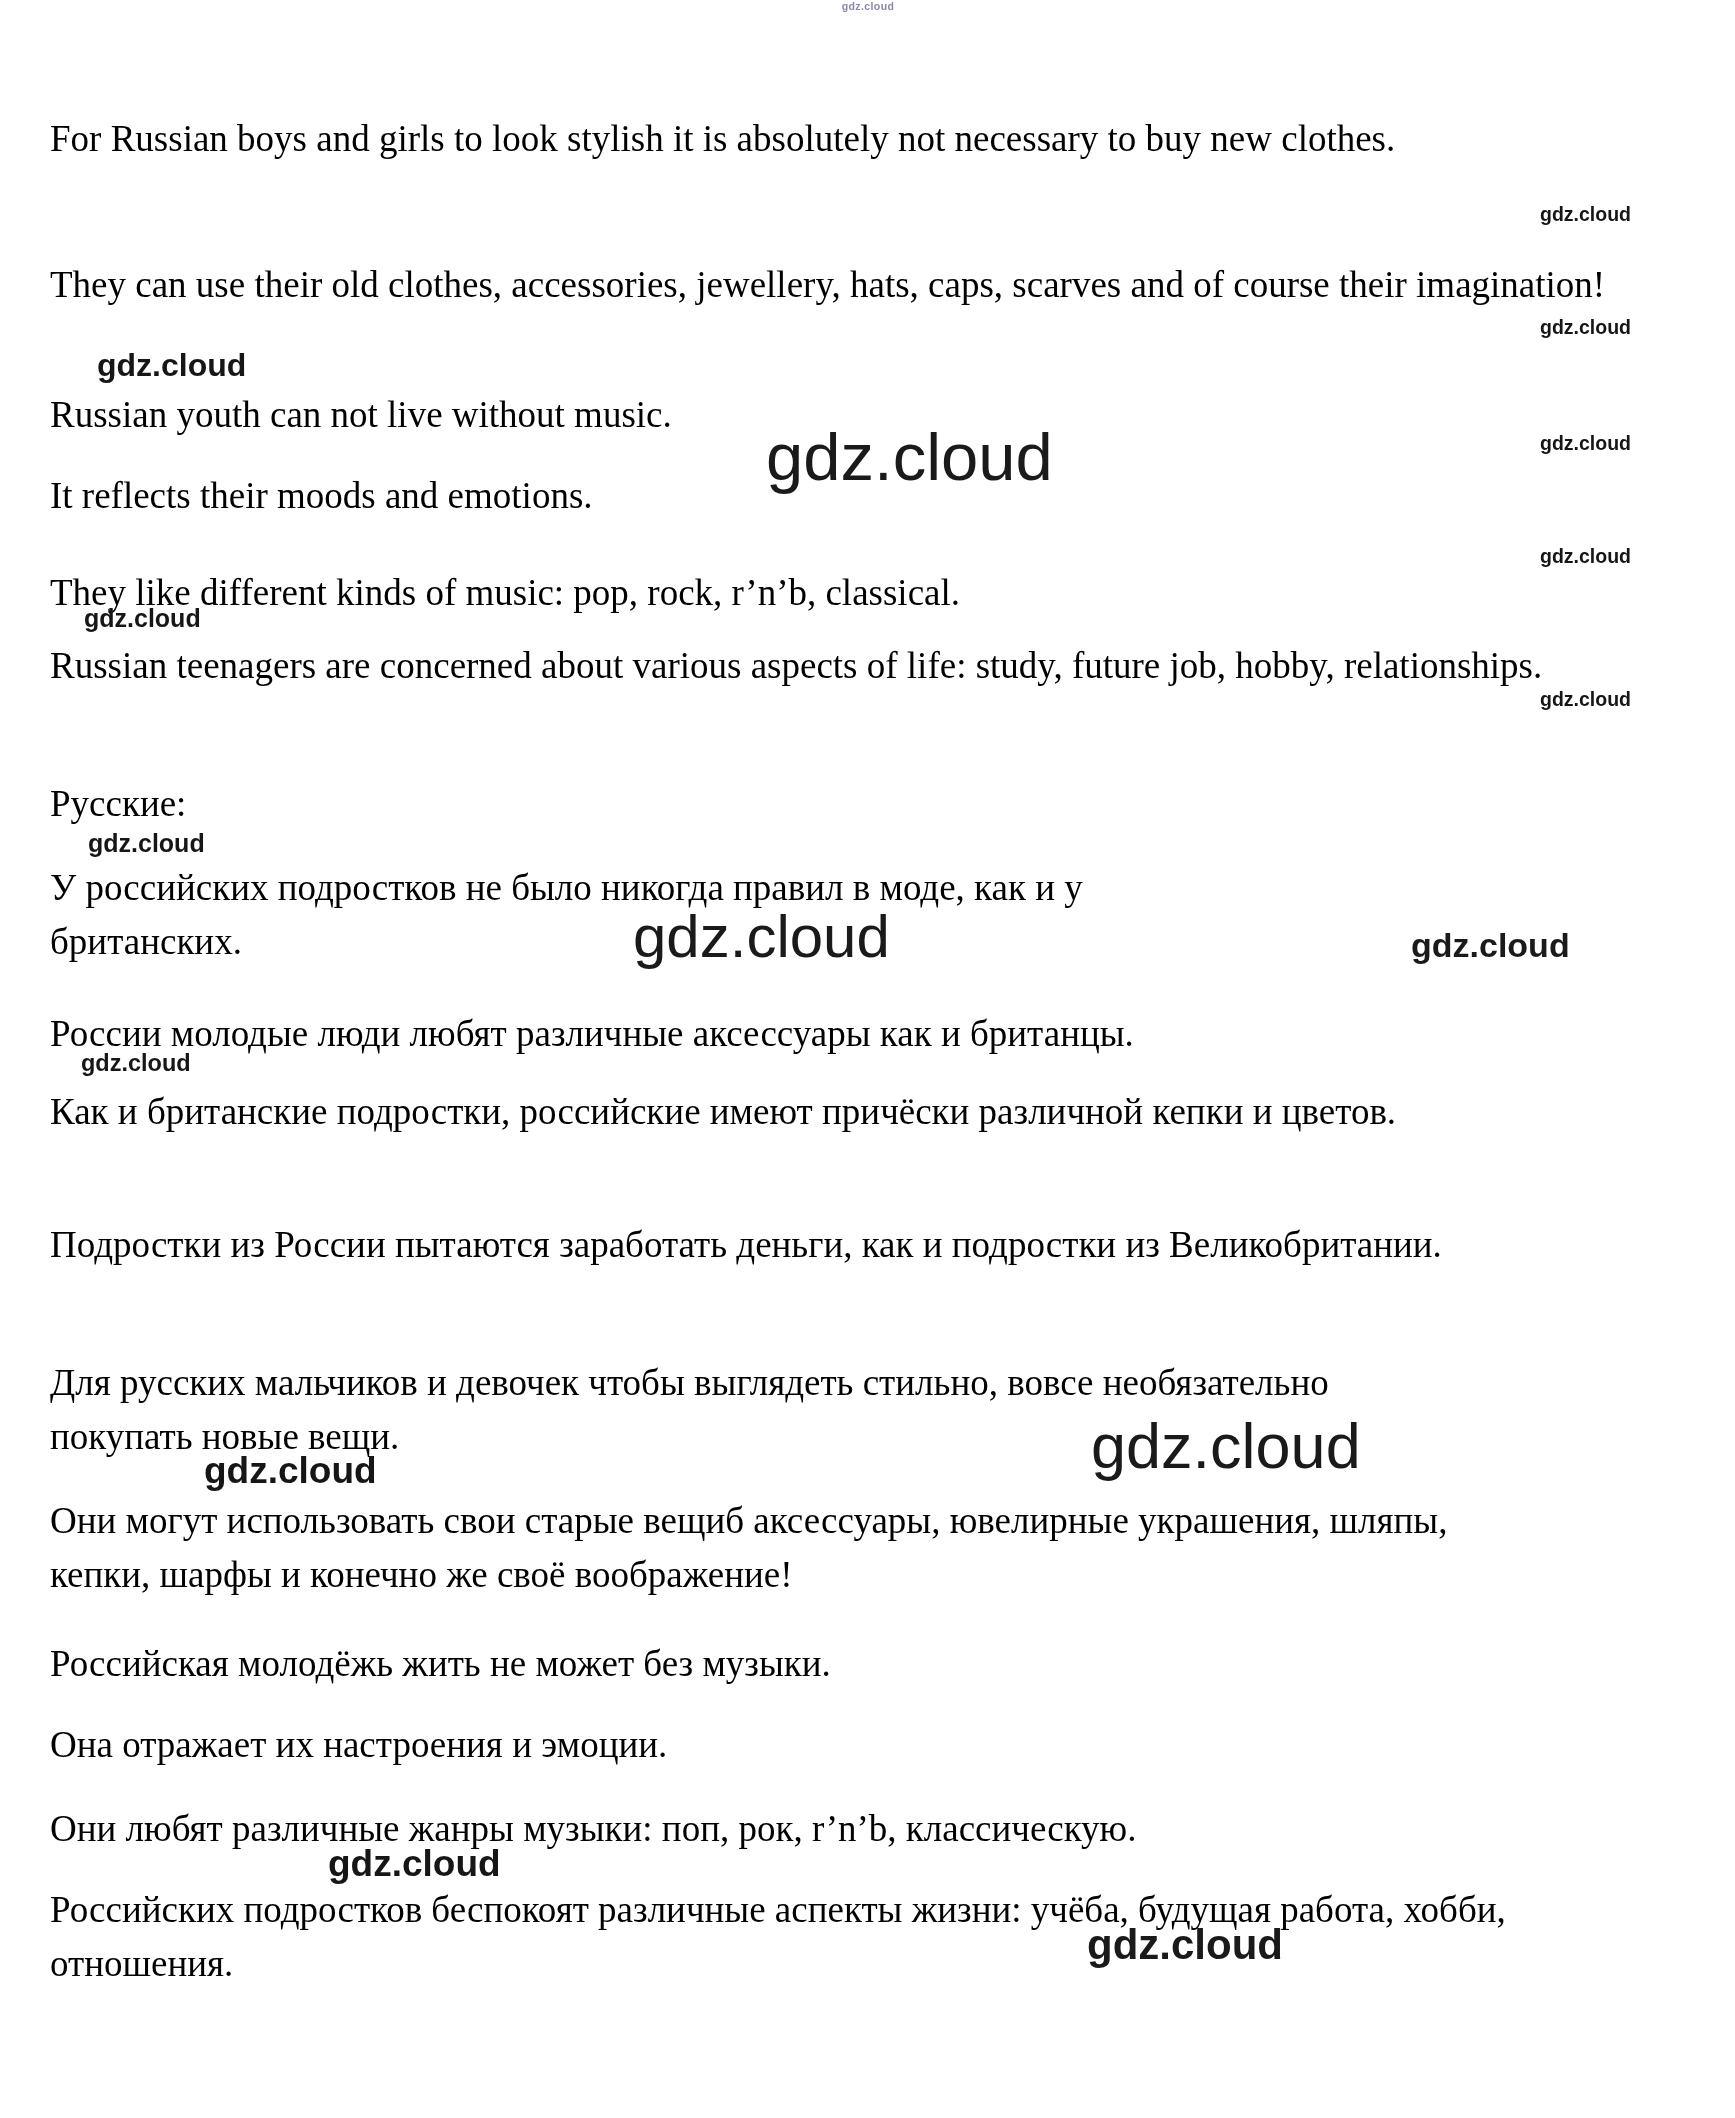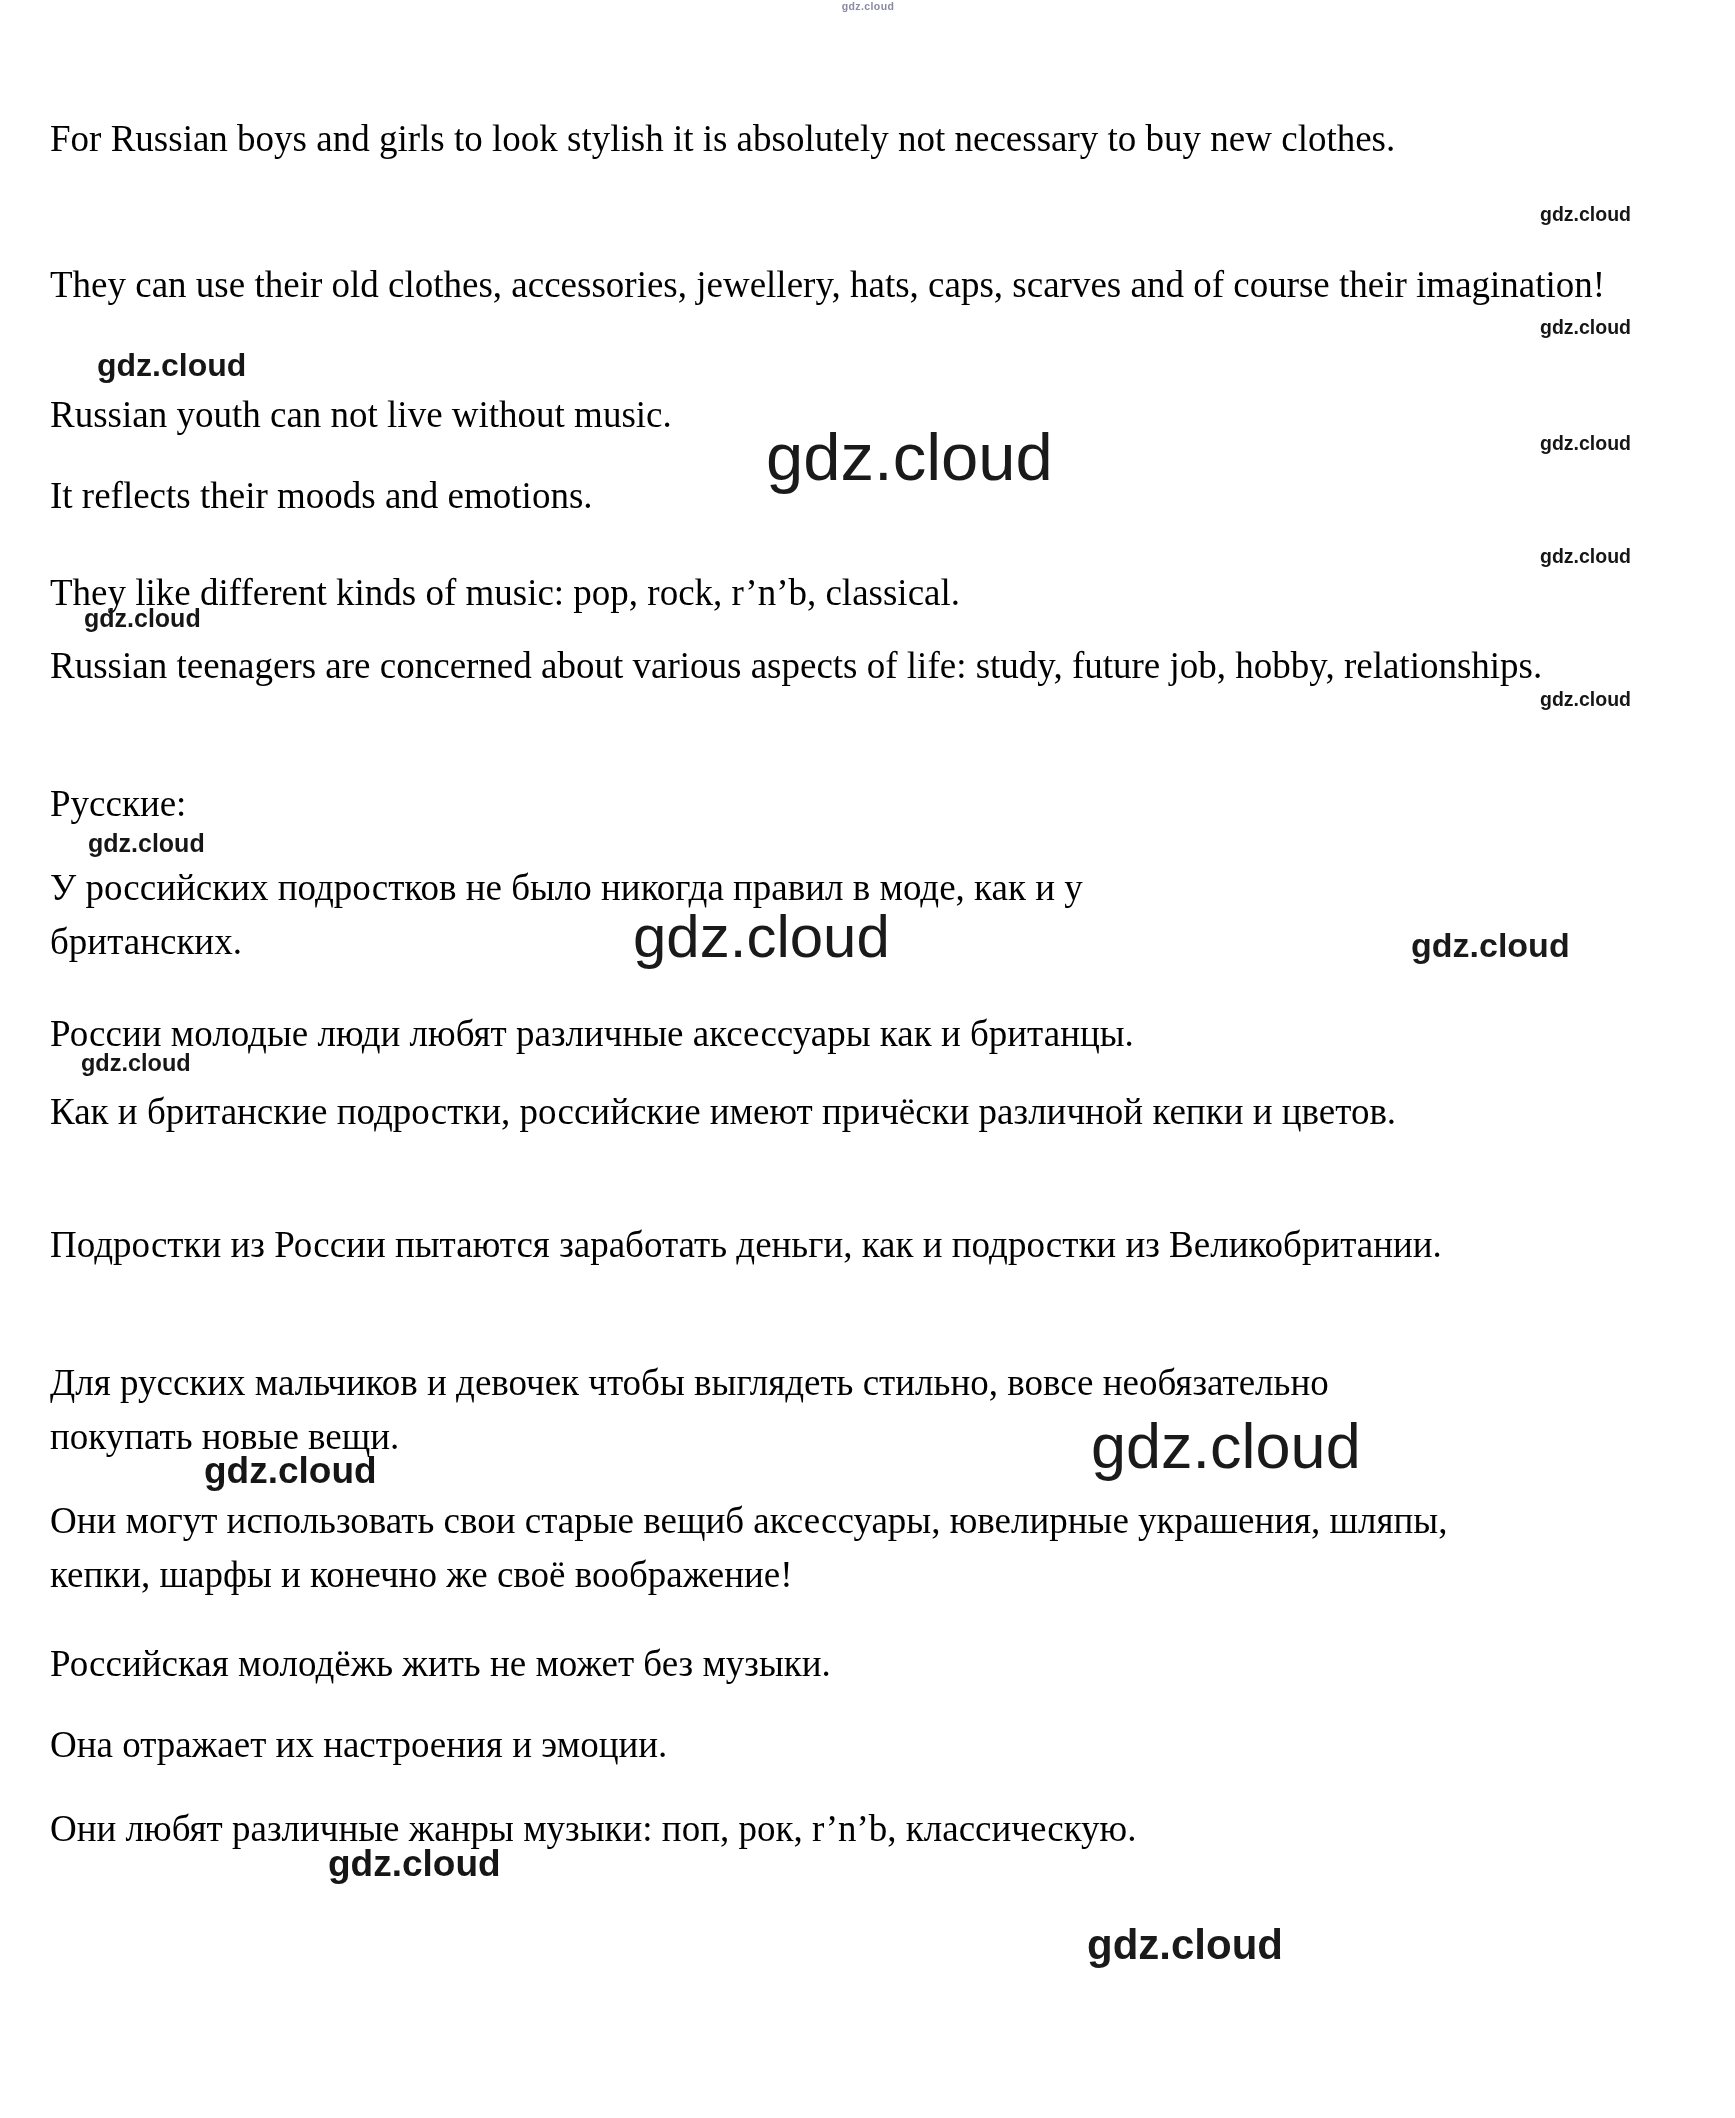--- a/index.html
+++ b/index.html
@@ -70,20 +70,21 @@
 
   <p class="para" style="top:861px; width:1119px;">У российских подростков не было никогда правил в моде, как и у британских.</p>
   <p class="para" style="top:1007px;">России молодые люди любят различные аксессуары как и британцы.</p>
   <p class="para" style="top:1085px; width:1574px;">Как и британские подростки, российские имеют причёски различной кепки и цветов.</p>
   <p class="para" style="top:1218px; width:1501px;">Подростки из России пытаются заработать деньги, как и подростки из Великобритании.</p>
   <p class="para" style="top:1356px; width:1395px;">Для русских мальчиков и девочек чтобы выглядеть стильно, вовсе необязательно покупать новые вещи.</p>
   <p class="para" style="top:1494px; width:1444px;">Они могут использовать свои старые вещиб аксессуары, ювелирные украшения, шляпы, кепки, шарфы и конечно же своё воображение!</p>
   <p class="para" style="top:1637px;">Российская молодёжь жить не может без музыки.</p>
   <p class="para" style="top:1718px;">Она отражает их настроения и эмоции.</p>
   <p class="para" style="top:1802px;">Они любят различные жанры музыки: поп, рок, r’n’b, классическую.</p>
+  <p class="para" style="top:1883px; width:1647px;">Российских подростков беспокоят различные аспекты жизни: учёба, будущая работа, хобби, отношения.</p>
 
   <span class="wm wm-sr" style="top:203px;">gdz.cloud</span>
   <span class="wm wm-sr" style="top:316px;">gdz.cloud</span>
   <span class="wm wm-sr" style="top:432px;">gdz.cloud</span>
   <span class="wm wm-sr" style="top:545px;">gdz.cloud</span>
   <span class="wm wm-sr" style="top:688px;">gdz.cloud</span>
 
   <span class="wm wm-left" style="left:97px; top:347px; font-size:32px;">gdz.cloud</span>
   <span class="wm wm-left" style="left:84px; top:604px; font-size:25px;">gdz.cloud</span>
   <span class="wm wm-left" style="left:88px; top:829px; font-size:25px;">gdz.cloud</span>

